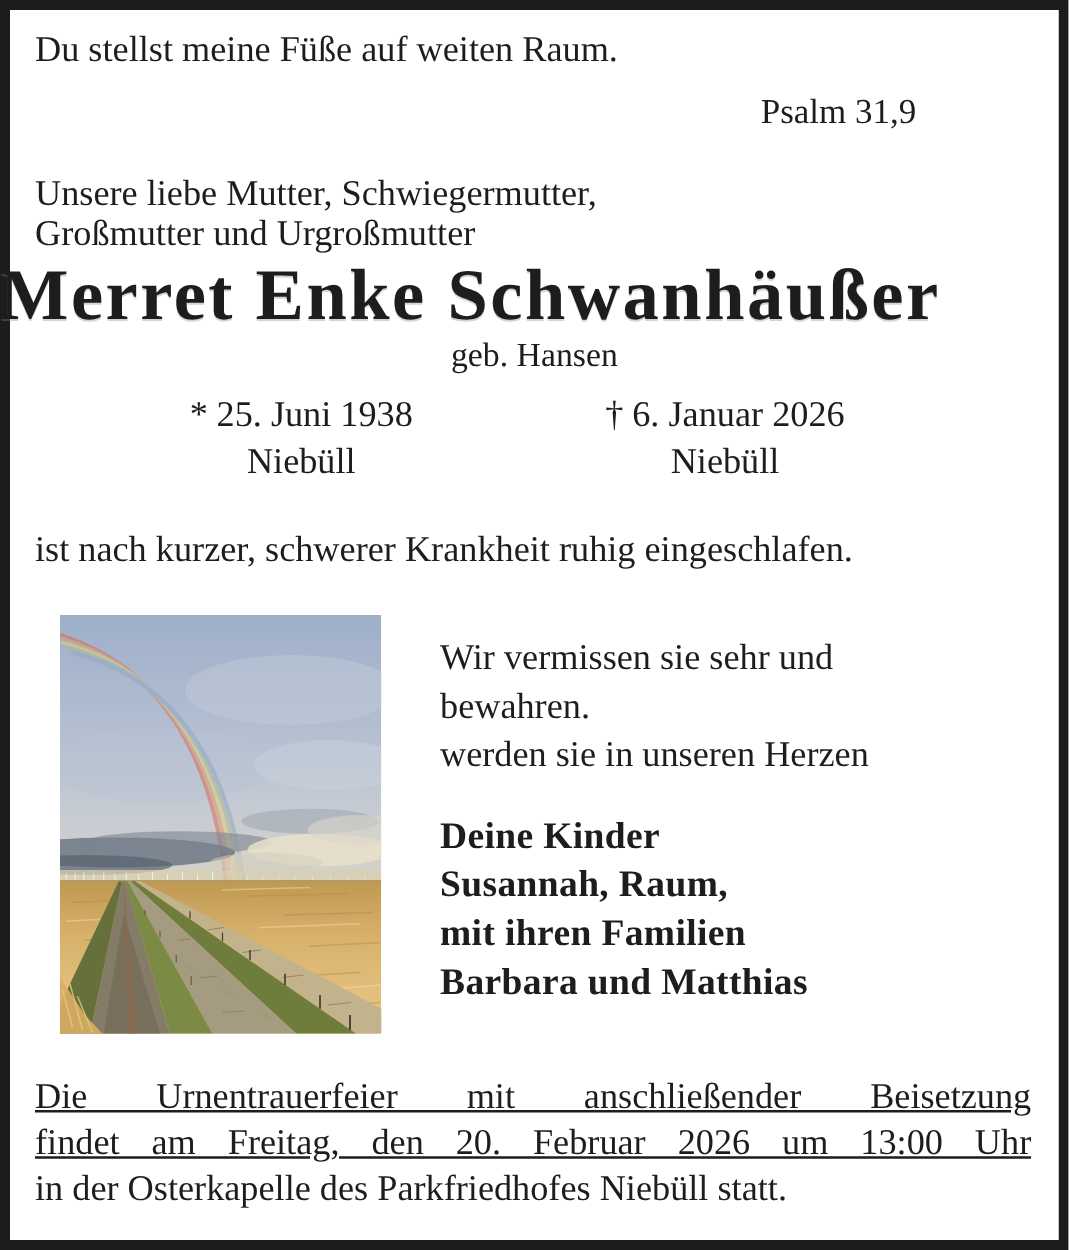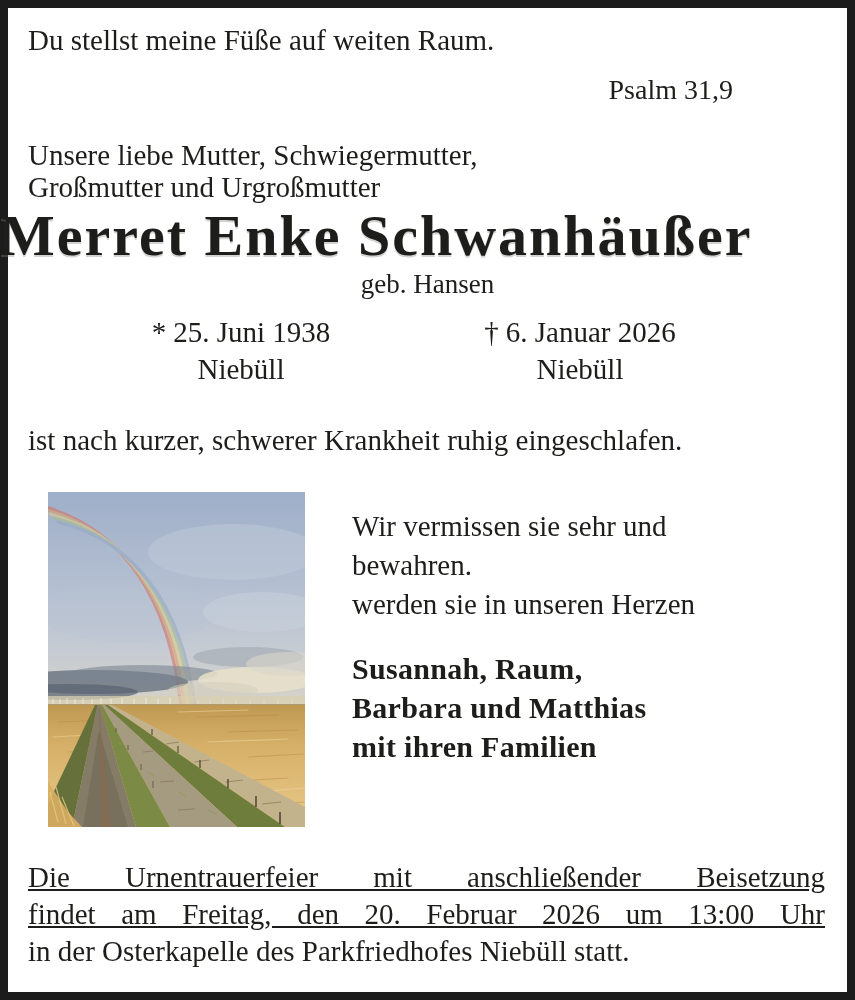--- a/index.html
+++ b/index.html
@@ -201,23 +201,24 @@
     </g>
   </svg>
 
   <div class="remember">
     <div>Wir vermissen sie sehr und</div>
     <div>bewahren.</div>
     <div>werden sie in unseren Herzen</div>
   </div>
 
   <div class="mourners">
+    <div>Deine Kinder</div>
     <div>Susannah, Raum,</div>
+    <div>mit ihren Familien</div>
     <div>Barbara und Matthias</div>
-    <div>mit ihren Familien</div>
   </div>
 
   <div class="funeral">
     <div class="jline">Die Urnentrauerfeier mit anschließender Beisetzung</div>
     <div class="jline">findet am Freitag, den 20. Februar 2026 um 13:00 Uhr</div>
     <div>in der Osterkapelle des Parkfriedhofes Niebüll statt.</div>
   </div>
 </div>
 
 </body></html>

